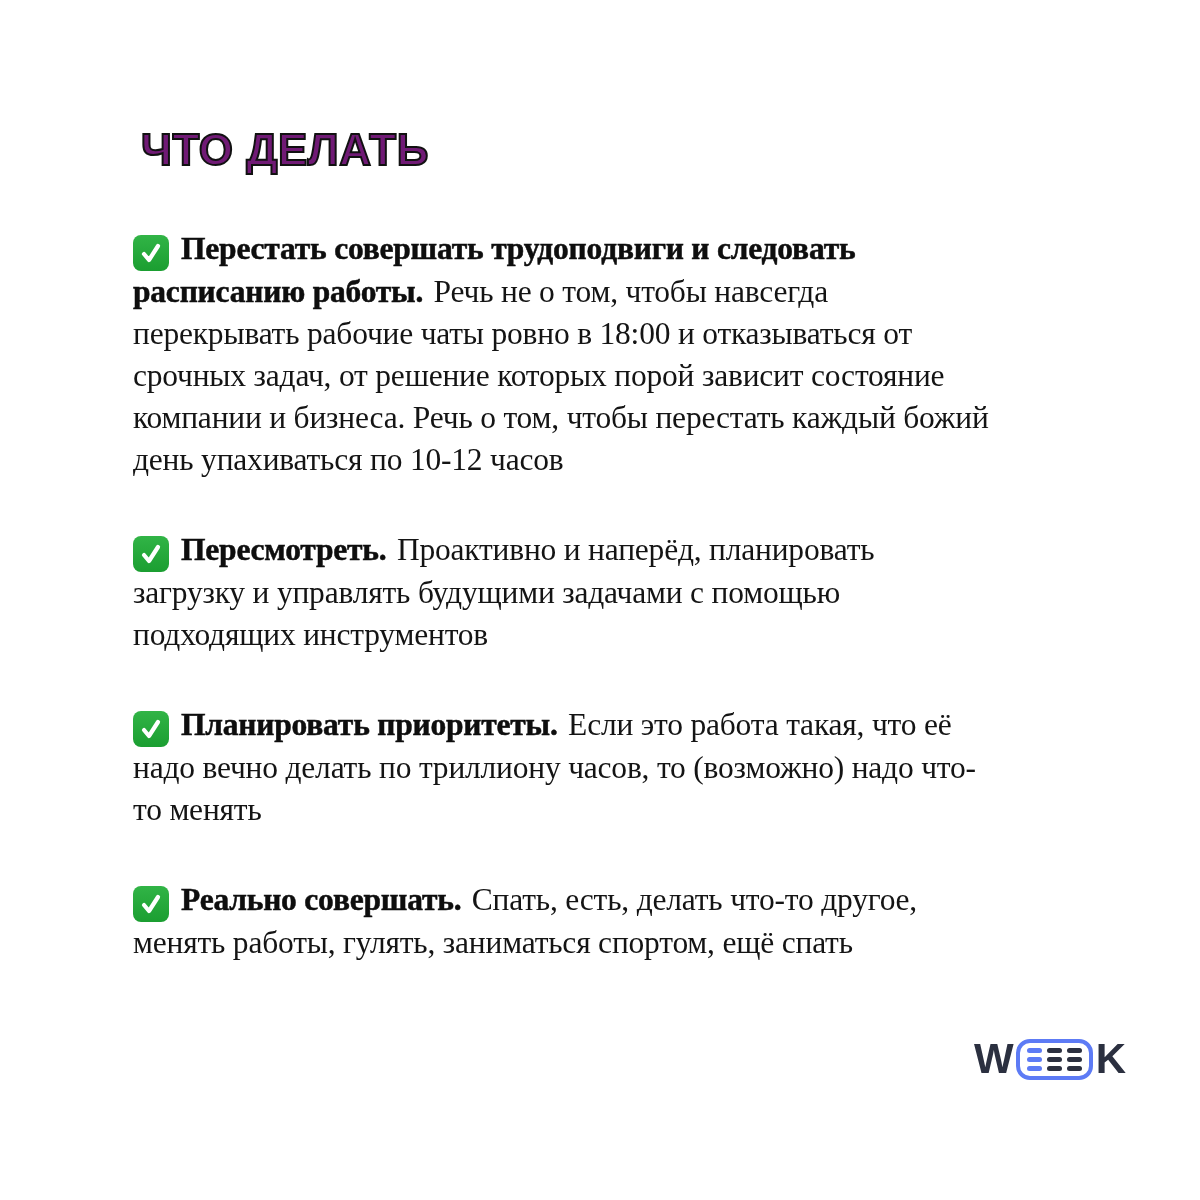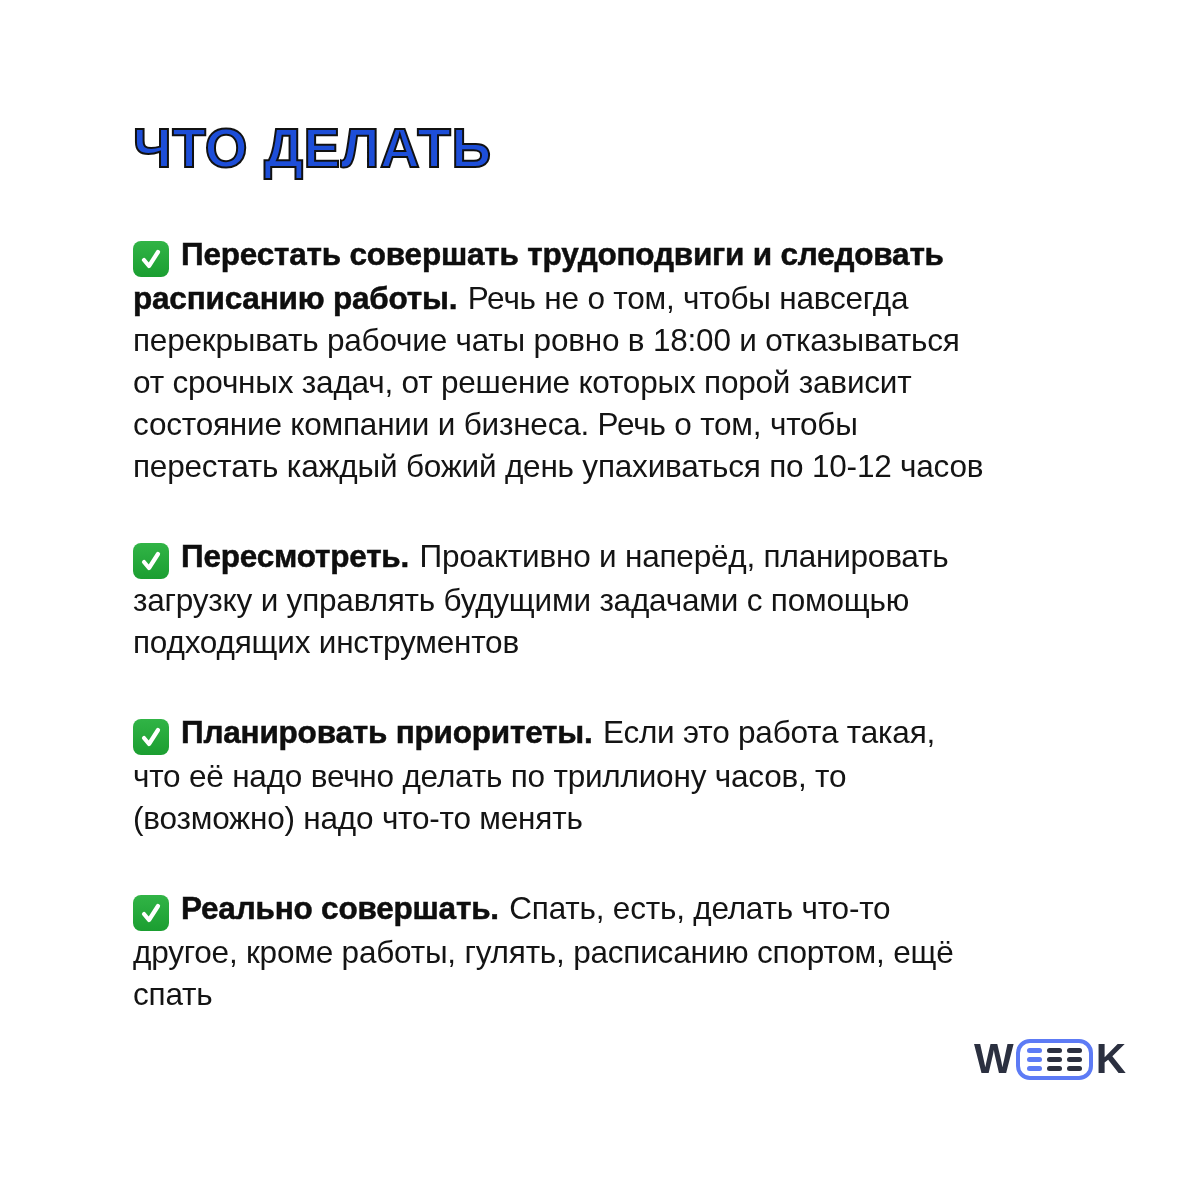--- a/index.html
+++ b/index.html
@@ -19,38 +19,39 @@
     position: absolute;
     inset: 0;
   }
   .content {
     position: absolute;
     left: 133px;
     top: 118px;
     width: 860px;
   }
   .page-title {
-    margin: 0;
-    font-size: 55px;
+    margin: 8px;
+    font-size: 44px;
     line-height: 1.1;
     font-weight: 700;
     letter-spacing: 0.5px;
-    color: #1d4ed8;
+    color: #701a75;
     -webkit-text-stroke: 2px #111111;
   }
   .items {
     margin-top: 54px;
     width: 856px;
   }
   .item {
     margin: 16px 0 48px 0;
     font-size: 31.5px;
     line-height: 42px;
     letter-spacing: -0.2px;
     color: #141414;
+    font-family: Liberation Serif, serif;
   }
   .item:last-child {
     margin-bottom: 0;
   }
   .check {
     display: inline-flex;
     align-items: center;
     justify-content: center;
     width: 36px;
     height: 36px;
@@ -138,21 +139,21 @@
               <polyline points="5,13 10,19 19,5" fill="none" stroke="#ffffff" stroke-width="4.2" stroke-linecap="round" stroke-linejoin="round"></polyline>
             </svg>
           </span><span class="lead">Планировать приоритеты.</span><span class="body-text">Если это работа такая, что её надо вечно делать по триллиону часов, то (возможно) надо что-то менять</span>
       </p>
 
       <p class="item">
         <span class="check">
             <svg width="24" height="24" viewBox="0 0 24 24">
               <polyline points="5,13 10,19 19,5" fill="none" stroke="#ffffff" stroke-width="4.2" stroke-linecap="round" stroke-linejoin="round"></polyline>
             </svg>
-          </span><span class="lead">Реально совершать.</span><span class="body-text">Спать, есть, делать что-то другое, кроме работы, гулять, расписанию спортом, ещё спать</span>
+          </span><span class="lead">Реально совершать.</span><span class="body-text">Спать, есть, делать что-то другое, менять работы, гулять, заниматься спортом, ещё спать</span>
       </p>
 
     </div>
   </div>
 
   <div class="logo">
     <span class="logo-letter">W</span>
     <span class="logo-box">
       <span class="e-stack accent">
           <i class="bar"></i>

